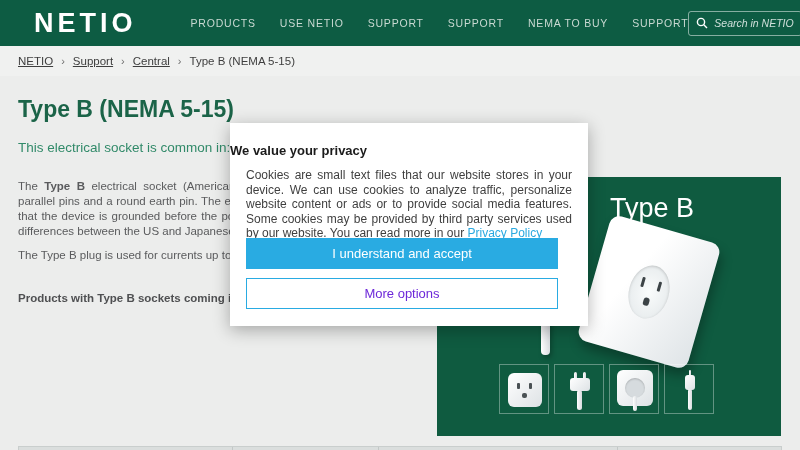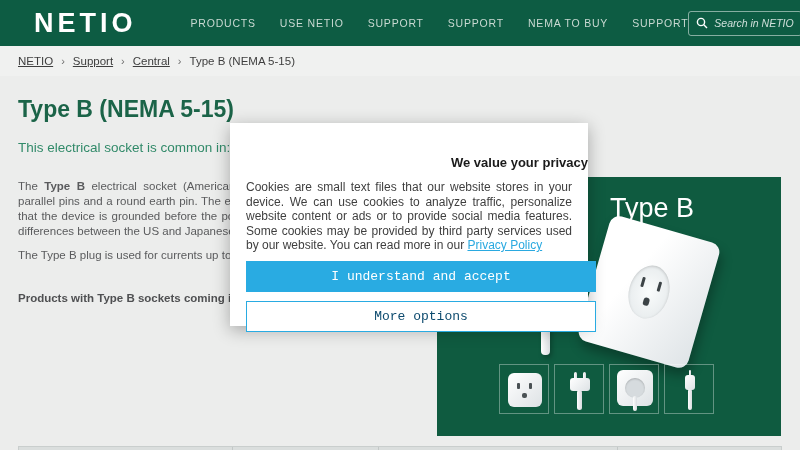--- a/index.html
+++ b/index.html
@@ -54,27 +54,27 @@
   .thumbs { position:absolute; left:62px; top:187px; display:flex; gap:5px; }
   .thumb { width:50px; height:50px; border:1px solid rgba(255,255,255,.35); position:relative; cursor:pointer; }
   .t-sq { position:absolute; background:linear-gradient(135deg,#ffffff,#dde2e5); border-radius:6px; }
   .t-bar { position:absolute; background:linear-gradient(90deg,#ffffff,#d8dcdf); border-radius:3px; }
   .t-dot { position:absolute; background:#4a5154; border-radius:1px; }
   .t-circ { position:absolute; border-radius:50%; background:#d6dbde; box-shadow:inset 0 1px 2px rgba(0,0,0,.2); }
 
   
   .modal { position:absolute; left:230px; top:123px; width:358px; height:203px; background:#fff;
     box-shadow:0 4px 16px rgba(0,0,0,.3); z-index:10; }
-  .modal h2 { margin-top:32px; text-align:right; font-size:13px; color:#1b1b1b; }
+  .modal h2 { margin-top:20px; text-align:left; font-size:13px; color:#1b1b1b; }
   .modal .body { margin:10px 16px 0 16px; font-size:12px; line-height:14.6px; color:#3f3f3f; text-align:justify; }
   .modal .body a { color:#2aa9e0; text-decoration:underline; }
-  .btn { position:absolute; left:16px; width:350px; height:31px; font-size:13px;
-    font-family:Liberation Mono, monospace; cursor:pointer;margin-top:23px; }
+  .btn { position:absolute; left:16px; width:312px; height:31px; font-size:13px;
+    font-family:Liberation Sans, sans-serif; cursor:pointer; }
   .btn.accept { top:115px; background:#29abe2; border:none; color:#fff; }
-  .btn.more { top:155px; background:#fff; border:1px solid #29abe2; color:#0c4a6e; }
+  .btn.more { top:155px; background:#fff; border:1px solid #29abe2; color:#6d28d9; }
 
   
   .country-table { position:absolute; left:18px; top:446px; width:764px; height:22px;
     background:#dadedd; border:1px solid #c9cecd; display:flex; }
   .country-table .cell { border-right:1px solid #c3c8c7; height:100%; }
   .country-table .c1 { width:214px; } .country-table .c2 { width:146px; }
   .country-table .c3 { width:239px; } .country-table .c4 { flex:1; border-right:none; }
 </style>
 </head>
 <body>

